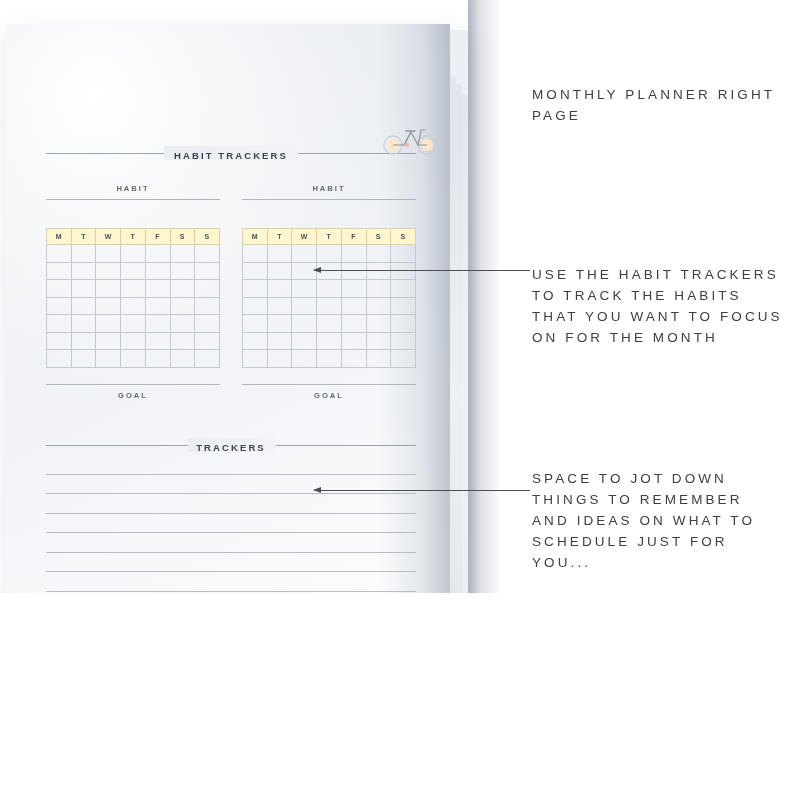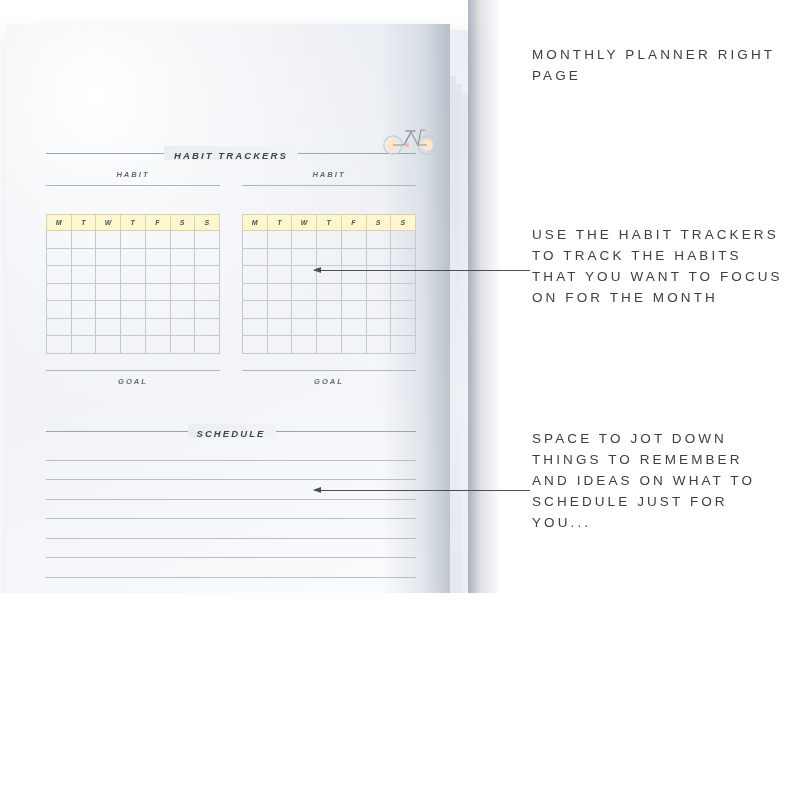--- a/index.html
+++ b/index.html
@@ -16,21 +16,20 @@
   }
 
   
   .page-stack {
     position: absolute;
     left: 0;
     top: 0;
     width: 500px;
     height: 593px;
     overflow: hidden;
-    font-style: italic;
   }
   .paper-shadowblock {
     position: absolute;
     left: 8px;
     top: 30px;
     width: 460px;
     height: 720px;
     background: linear-gradient(160deg, #e9edf2 0%, #eef1f5 35%, #f4f6f9 65%, #fbfcfd 100%);
     border-radius: 2px;
     box-shadow: 0 6px 26px rgba(120,130,145,0.22);
@@ -116,21 +115,21 @@
     right: -26px;
     top: -22px;
     width: 62px;
     height: 34px;
   }
 
   
   .habits {
     display: flex;
     gap: 22px;
-    margin-top: 8px;
+    margin-top: 22px;
   }
   .habit-col {
     flex: 1;
   }
   .habit-label, .goal-label {
     text-align: center;
     font-size: 7.6px;
     letter-spacing: 2px;
     color: #626a74;
     font-weight: 600;
@@ -198,20 +197,21 @@
 
   
   .annot {
     position: absolute;
     color: #3b4047;
     font-size: 13.5px;
     letter-spacing: 3.1px;
     line-height: 21px;
     font-weight: 400;
     text-transform: uppercase;
+    margin-top: 40px;
   }
   #annot-title { left: 532px; top: 44px; width: 250px; }
   #annot-habit { left: 532px; top: 224px; width: 252px; }
   #annot-space { left: 532px; top: 428px; width: 250px; }
 
   .leader {
     position: absolute;
     height: 1px;
     background: #4a4f56;
   }
@@ -425,21 +425,21 @@
             </table>
           <div class="goal-line"></div>
           <div class="goal-label">GOAL</div>
         </div>
       </div>
 
       <div class="important-wrap">
         <div class="section-head">
           <div class="rule"></div>
           <div class="head-cover" style="left:142px; width:88px;"></div>
-          <span class="label">SCHEDULE</span>
+          <span class="label">TRACKERS</span>
         </div>
 
         <div class="lines">
           <div class="line"></div>
           <div class="line"></div>
           <div class="line"></div>
           <div class="line"></div>
           <div class="line"></div>
           <div class="line"></div>
           <div class="line"></div>

